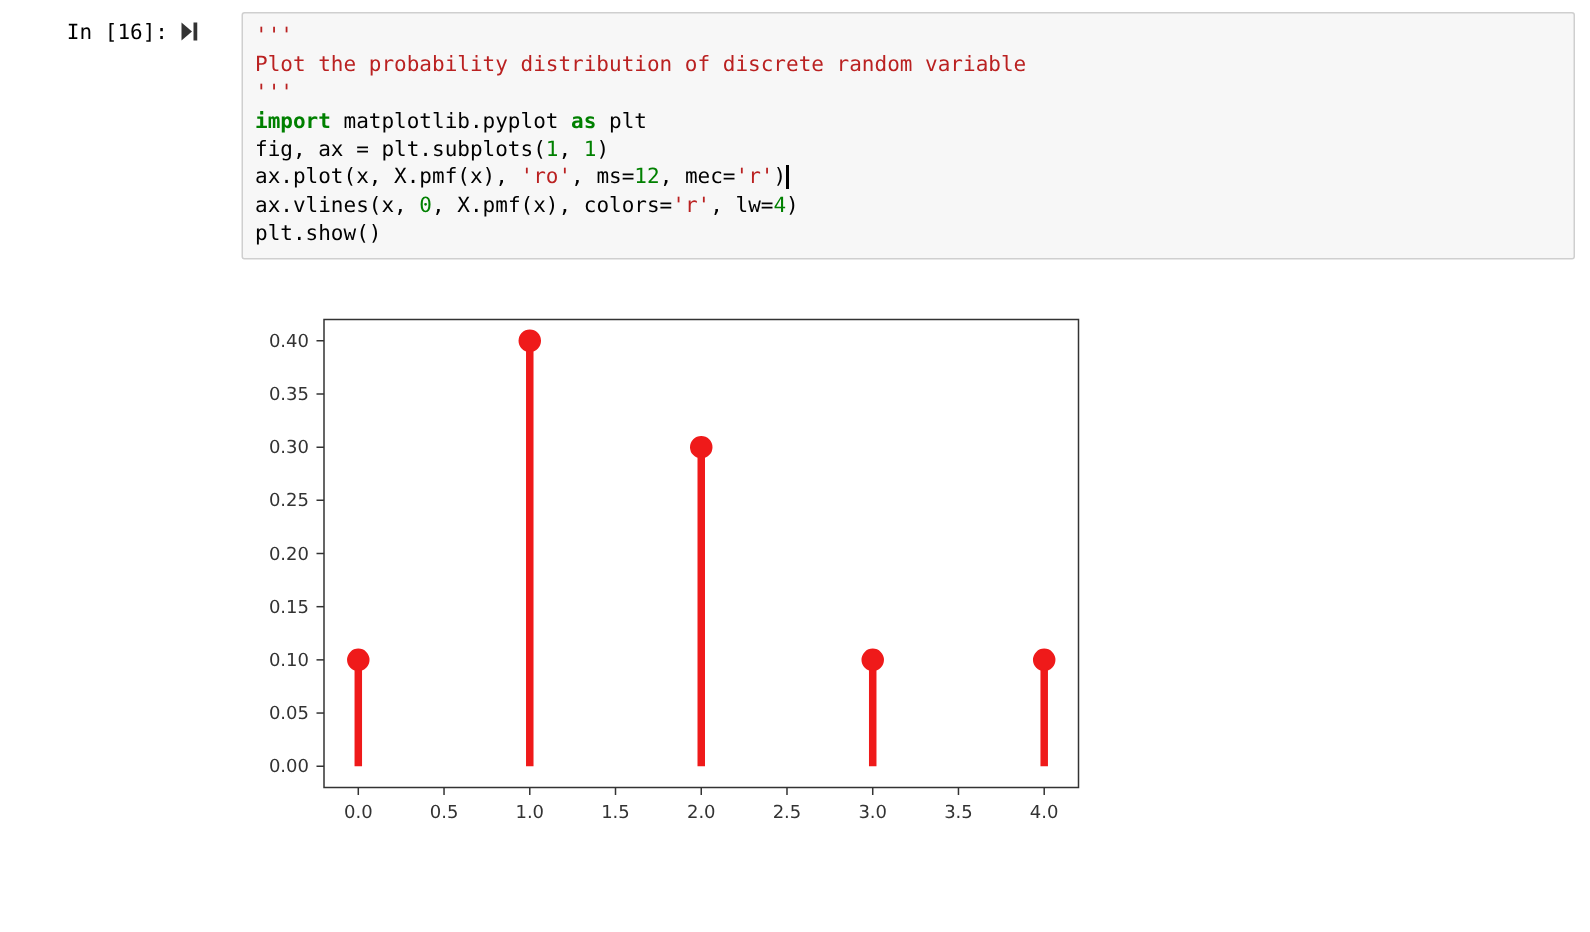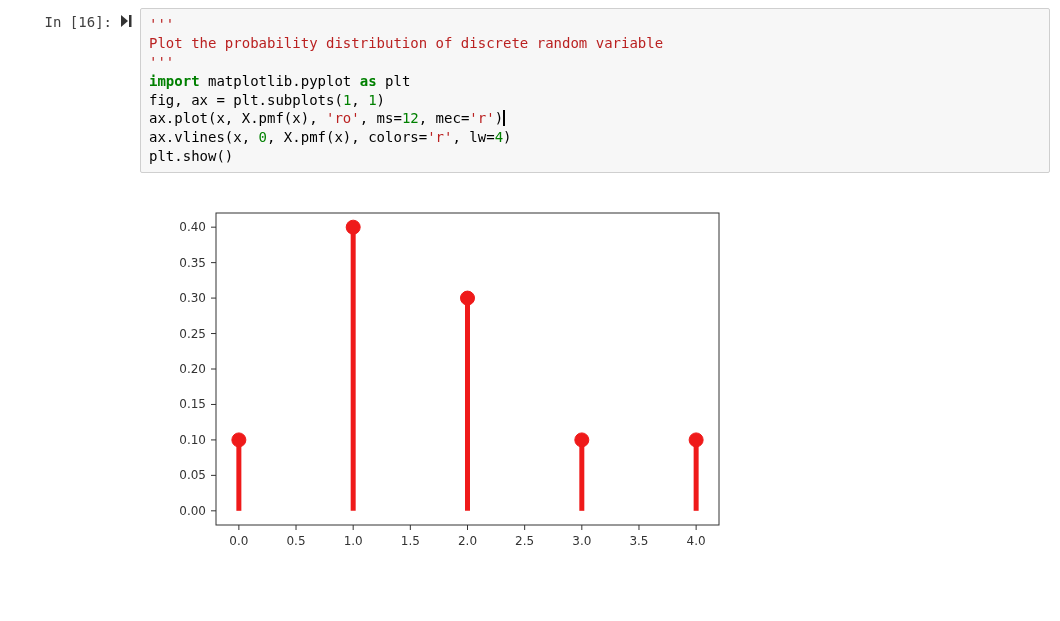--- a/index.html
+++ b/index.html
@@ -13,40 +13,41 @@
     .cell {
       display: flex;
       align-items: stretch;
     }
     .prompt-col {
       flex: 0 0 110px;
       text-align: right;
       padding: 6px 8px 0 0;
       font-family: 'Menlo', 'Consolas', 'DejaVu Sans Mono', monospace;
       font-size: 14px;
-      color: #404040;
+      color: #000000;
     }
     .prompt-col .prompt-text { white-space: pre; }
     .run-col {
       flex: 0 0 20px;
       padding-top: 6px;
       color: #555;
     }
     .run-col svg { display: block; }
     .code-area {
       flex: 1;
       background: #f7f7f7;
       border: 1px solid #cfcfcf;
       border-radius: 2px;
       padding: 6px 8px;
       font-family: 'Menlo', 'Consolas', 'DejaVu Sans Mono', monospace;
       font-size: 14px;
       line-height: 1.35;
       white-space: pre;
       position: relative;
+      margin-left: 21px;
     }
     .cursor-caret {
       position: absolute;
       width: 1.5px;
       background: #000;
       height: 16px;
     }
     .tk-str { color: #BA2121; }
     .tk-kw  { color: #008000; font-weight: bold; }
     .tk-num { color: #008000; }

